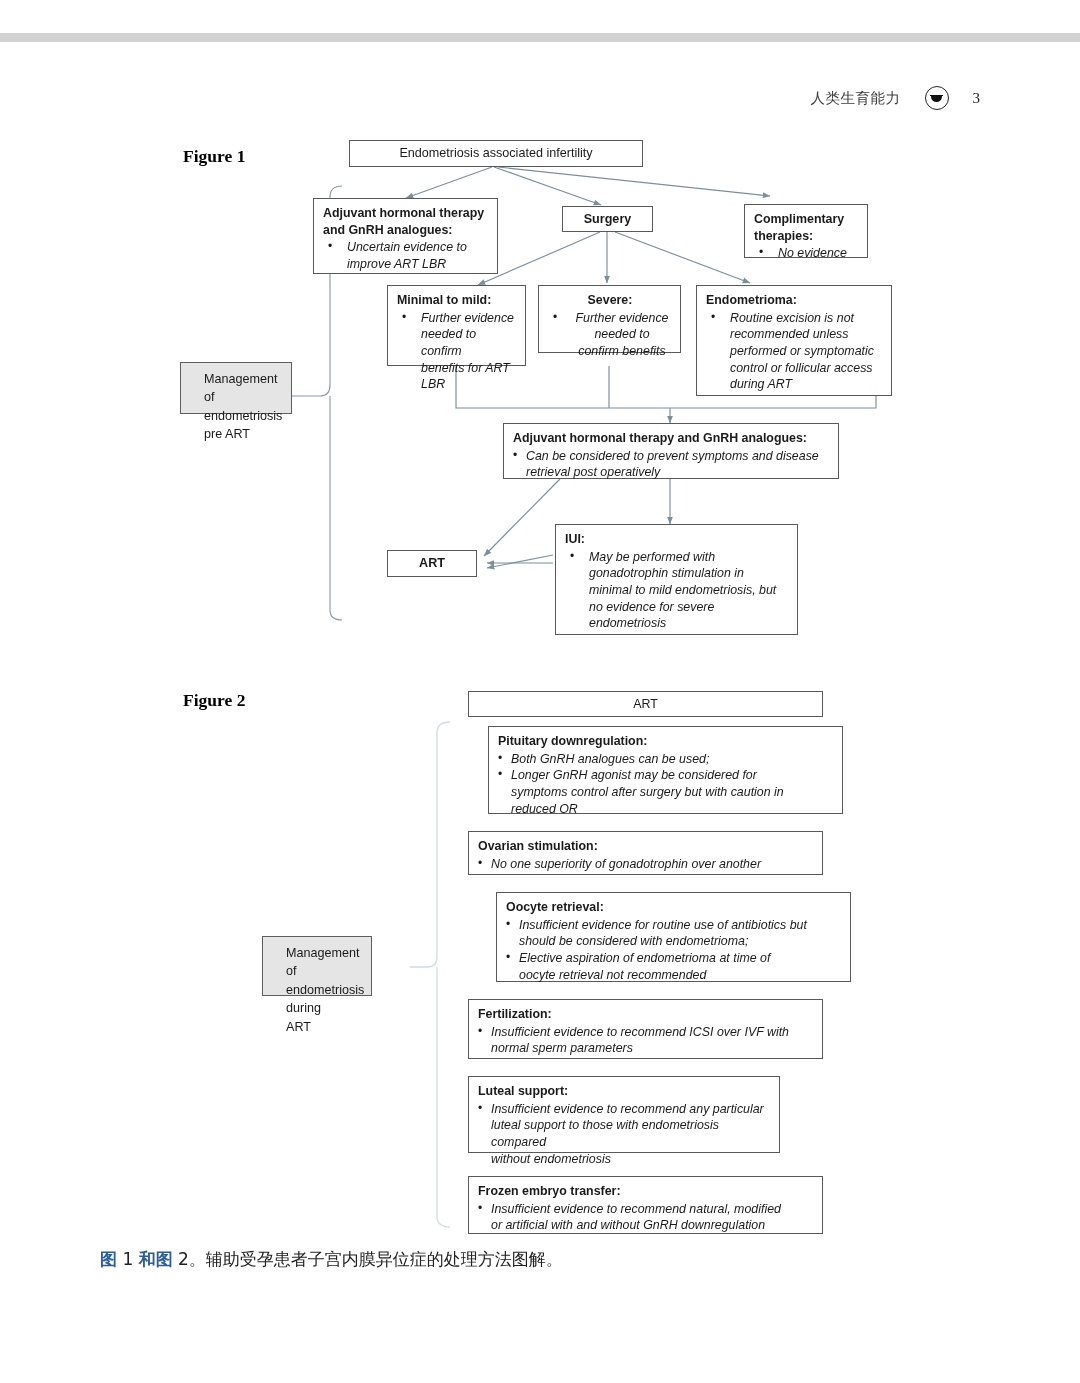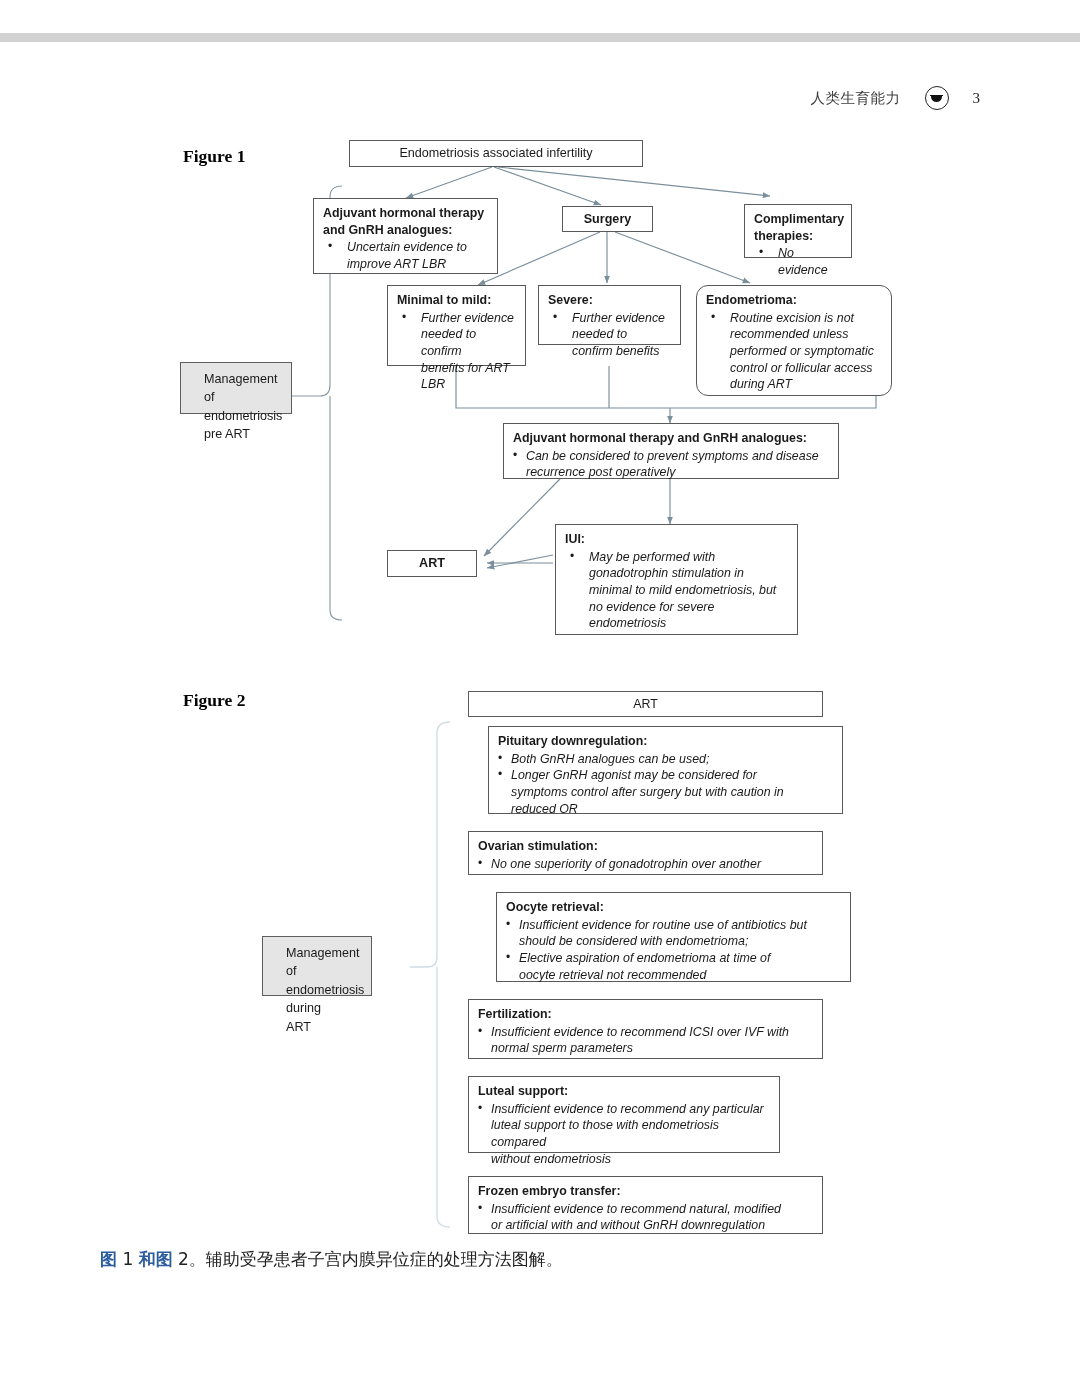--- a/index.html
+++ b/index.html
@@ -178,63 +178,63 @@
     <ul class="bl ind">
       <li><span class="bullet">•</span><span style="white-space:pre-line;">Uncertain evidence to
 improve ART LBR</span></li>
     </ul>
   </div>
 
   <div class="box center" style="left:562px;top:206px;width:91px;height:26px;font-size:12.6px;">
     <span>Surgery</span>
   </div>
 
-  <div class="box" style="left:744px;top:204px;width:108px;height:54px;">
+  <div class="box" style="left:744px;top:204px;width:124px;height:54px;">
     <div class="box-title" style="white-space:pre-line;">Complimentary
 therapies:</div>
     <ul class="bl ind">
       <li><span class="bullet">•</span><span style="white-space:pre-line;">No evidence</span></li>
     </ul>
   </div>
 
   <div class="box" style="left:387px;top:285px;width:139px;height:81px;">
     <div class="box-title">Minimal to mild:</div>
     <ul class="bl ind">
       <li><span class="bullet">•</span><span style="white-space:pre-line;">Further evidence
 needed to confirm
 benefits for ART
 LBR</span></li>
     </ul>
   </div>
 
-  <div class="box" style="left:538px;top:285px;width:143px;height:60px;">
+  <div class="box" style="left:538px;top:285px;width:143px;height:68px;text-align:center;">
     <div class="box-title">Severe:</div>
     <ul class="bl ind">
       <li><span class="bullet">•</span><span style="white-space:pre-line;">Further evidence
 needed to
 confirm benefits</span></li>
     </ul>
   </div>
 
-  <div class="box" style="left:696px;top:285px;width:196px;height:111px;border-radius:12px;">
+  <div class="box" style="left:696px;top:285px;width:196px;height:111px;">
     <div class="box-title">Endometrioma:</div>
     <ul class="bl ind">
       <li><span class="bullet">•</span><span style="white-space:pre-line;">Routine excision is not
 recommended unless
 performed or symptomatic
 control or follicular access
 during ART</span></li>
     </ul>
   </div>
 
   <div class="box" style="left:503px;top:423px;width:336px;height:56px;">
     <div class="box-title">Adjuvant hormonal therapy and GnRH analogues:</div>
     <ul class="bl tight">
       <li><span class="bullet">•</span><span style="white-space:pre-line;">Can be considered to prevent symptoms and disease
-recurrence post operatively</span></li>
+retrieval post operatively</span></li>
     </ul>
   </div>
 
   <div class="box" style="left:555px;top:524px;width:243px;height:111px;">
     <div class="box-title">IUI:</div>
     <ul class="bl ind">
       <li><span class="bullet">•</span><span style="white-space:pre-line;">May be performed with
 gonadotrophin stimulation in
 minimal to mild endometriosis, but
 no evidence for severe

